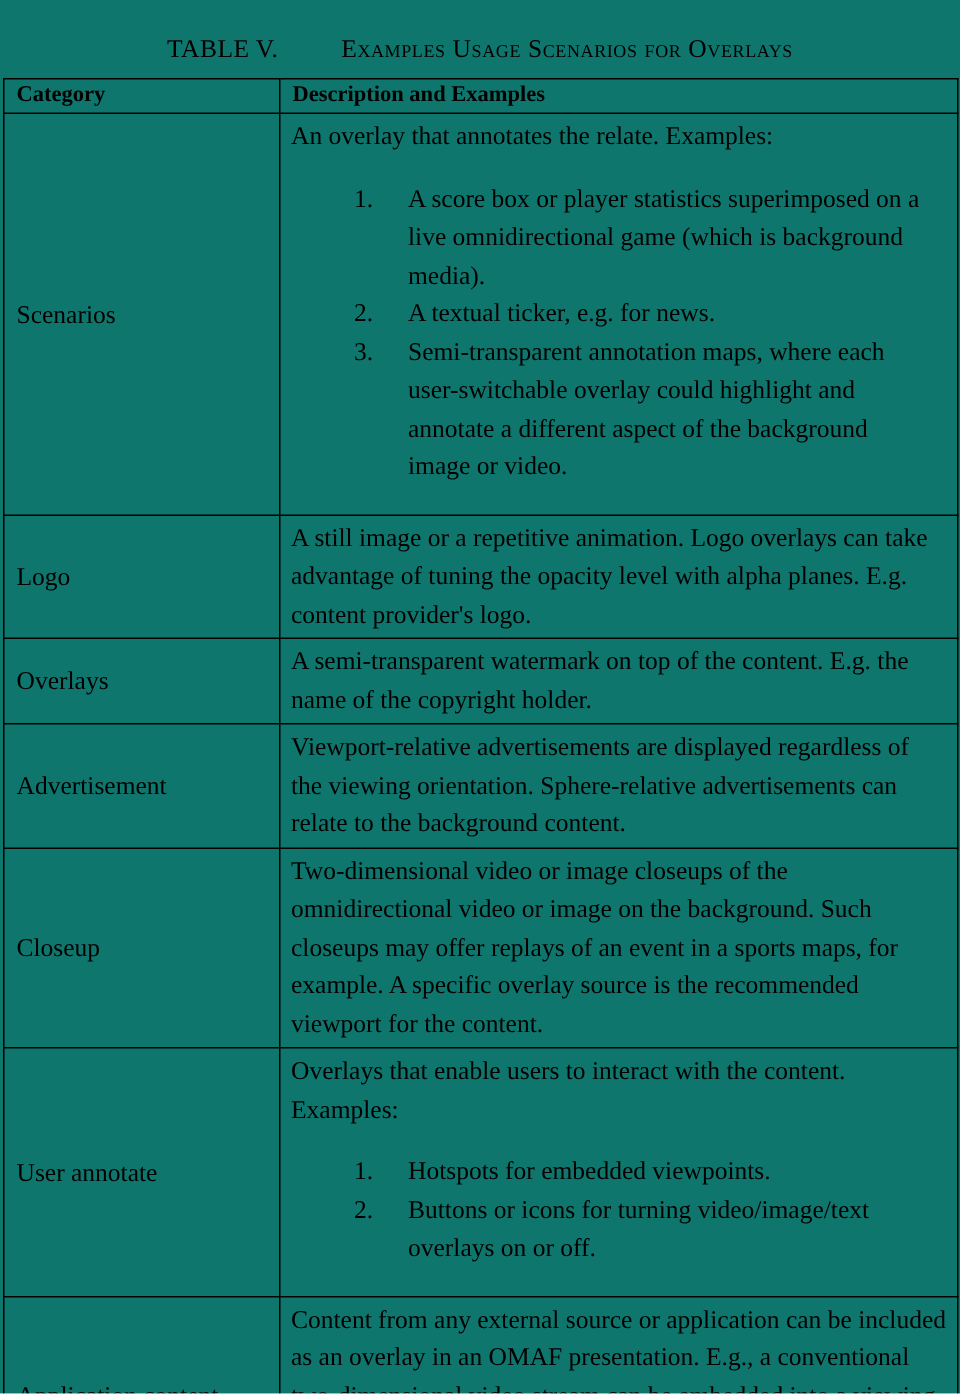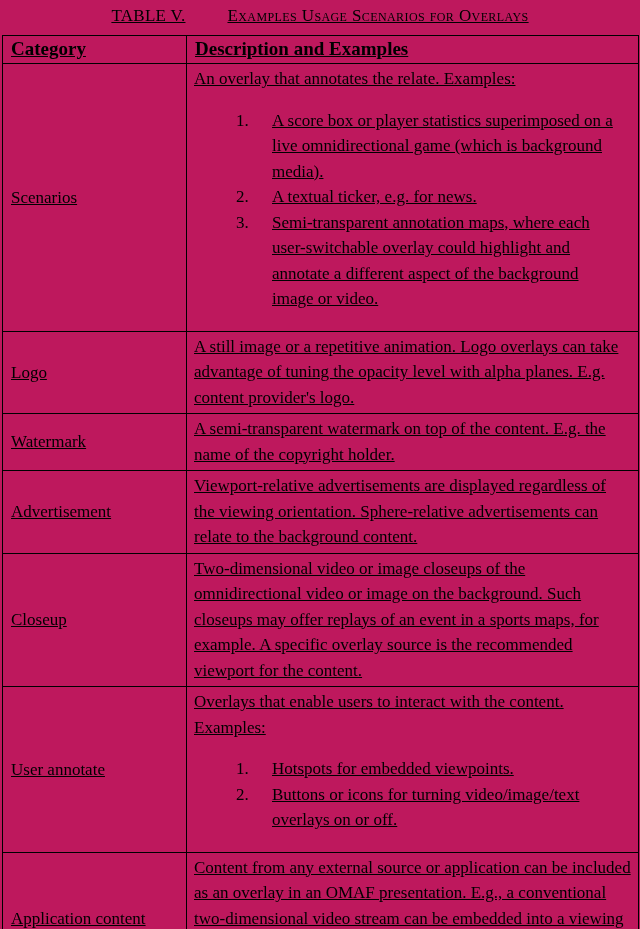--- a/index.html
+++ b/index.html
@@ -10,55 +10,55 @@
   }
   body {
     font-family: "Liberation Serif", serif;
     color: #000000;
     -webkit-font-smoothing: antialiased;
   }
   .page {
     width: 640px;
     height: 929px;
     overflow: hidden;
-    background: #be185d;
+    background: #0f766e;
     box-sizing: border-box;
-    text-decoration: underline;
   }
   .caption {
     display: flex;
     justify-content: center;
     align-items: baseline;
     gap: 42px;
     padding-top: 6px;
     padding-bottom: 9px;
     font-size: 17px;
   }
   .caption .cap-label {
     letter-spacing: 0.3px;
   }
   .caption .cap-title {
     font-variant: small-caps;
     letter-spacing: 0.4px;
+    margin-top: 17px;
   }
   table.paper-table {
     border-collapse: collapse;
     width: 636px;
     margin: 0 2px;
     table-layout: fixed;
     font-size: 17px;
   }
   table.paper-table, table.paper-table th, table.paper-table td {
     border: 1.5px solid #000000;
   }
   table.paper-table th {
     text-align: left;
     font-weight: bold;
     padding: 2px 7px 3px 8px;
-    font-size: 19px;
+    font-size: 15px;
   }
   col.col-category { width: 184px; }
   col.col-description { width: 452px; }
   td.category-cell {
     vertical-align: middle;
     padding: 2px 6px 2px 8px;
     line-height: 1.5;
   }
   td.description-cell {
     vertical-align: top;
@@ -126,21 +126,21 @@
   </tr>
 
   <tr>
     <td class="category-cell">Logo</td>
     <td class="description-cell">
             <div class="desc-text">A still image or a repetitive animation. Logo overlays can take advantage of tuning the opacity level with alpha planes. E.g. content provider's logo.</div>
           </td>
   </tr>
 
   <tr>
-    <td class="category-cell">Watermark</td>
+    <td class="category-cell">Overlays</td>
     <td class="description-cell">
             <div class="desc-text">A semi-transparent watermark on top of the content. E.g. the name of the copyright holder.</div>
           </td>
   </tr>
 
   <tr>
     <td class="category-cell">Advertisement</td>
     <td class="description-cell">
             <div class="desc-text">Viewport-relative advertisements are displayed regardless of the viewing orientation. Sphere-relative advertisements can relate to the background content.</div>
           </td>

